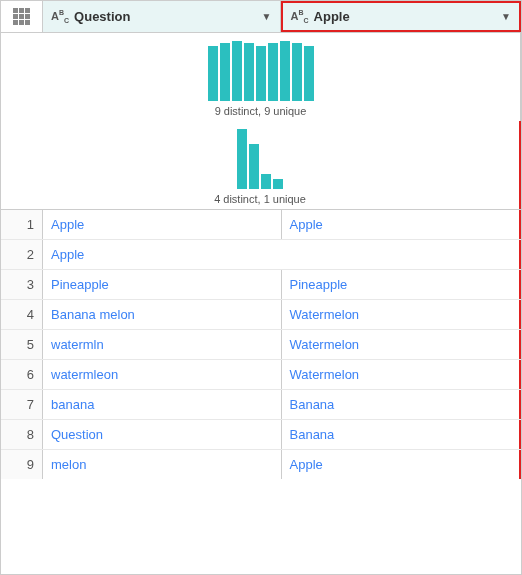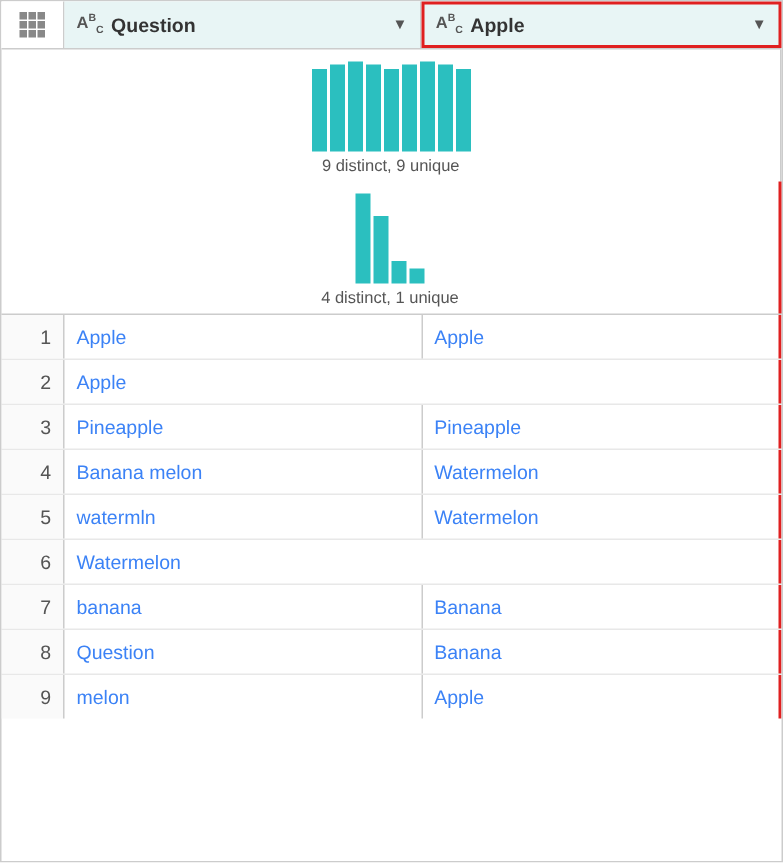--- a/index.html
+++ b/index.html
@@ -249,20 +249,21 @@
     <div class="data-cell">Banana melon</div>
     <div class="data-cell fruit-col">Watermelon</div>
   </div>
       <div class="data-row">
     <div class="row-num-cell">5</div>
     <div class="data-cell">watermln</div>
     <div class="data-cell fruit-col">Watermelon</div>
   </div>
       <div class="data-row">
     <div class="row-num-cell">6</div>
+    <div class="data-cell">watermleon</div>
     <div class="data-cell fruit-col">Watermelon</div>
   </div>
       <div class="data-row">
     <div class="row-num-cell">7</div>
     <div class="data-cell">banana</div>
     <div class="data-cell fruit-col">Banana</div>
   </div>
       <div class="data-row">
     <div class="row-num-cell">8</div>
     <div class="data-cell">Question</div>

